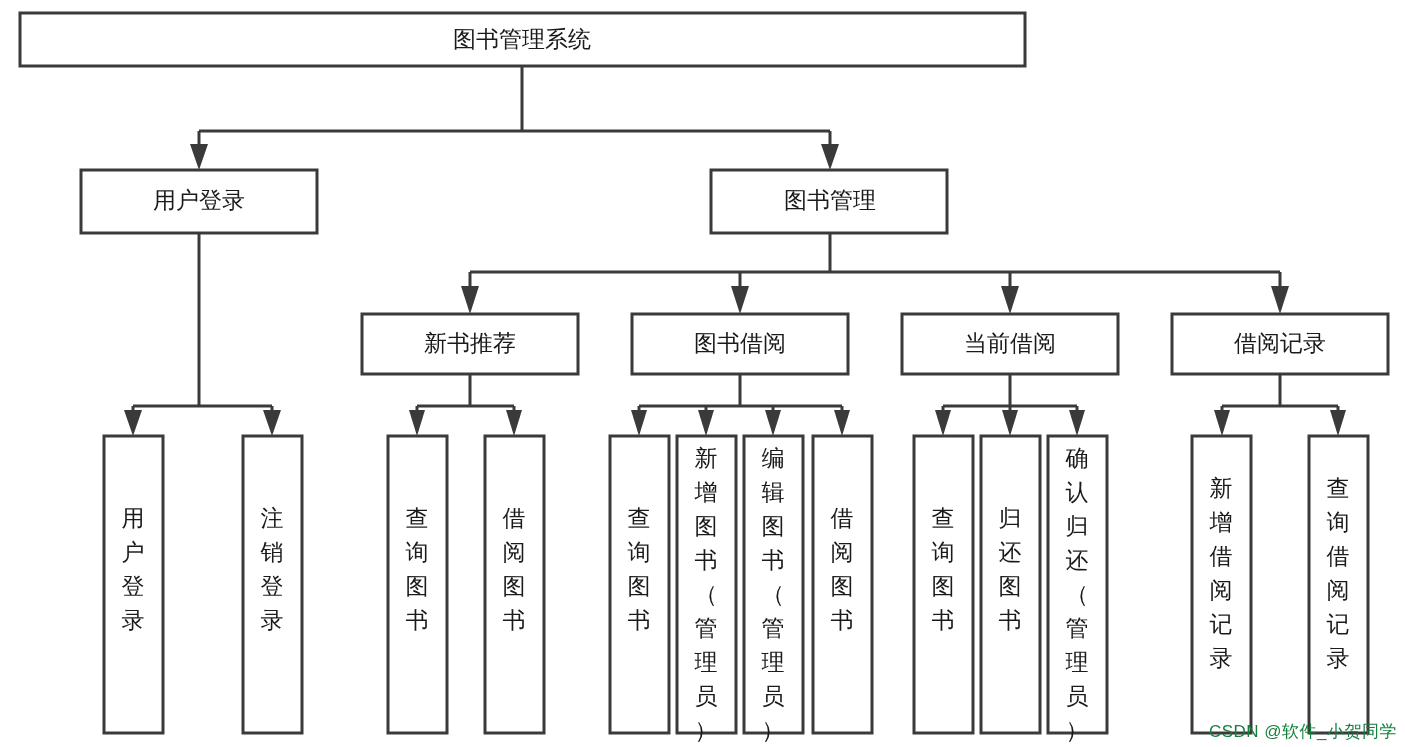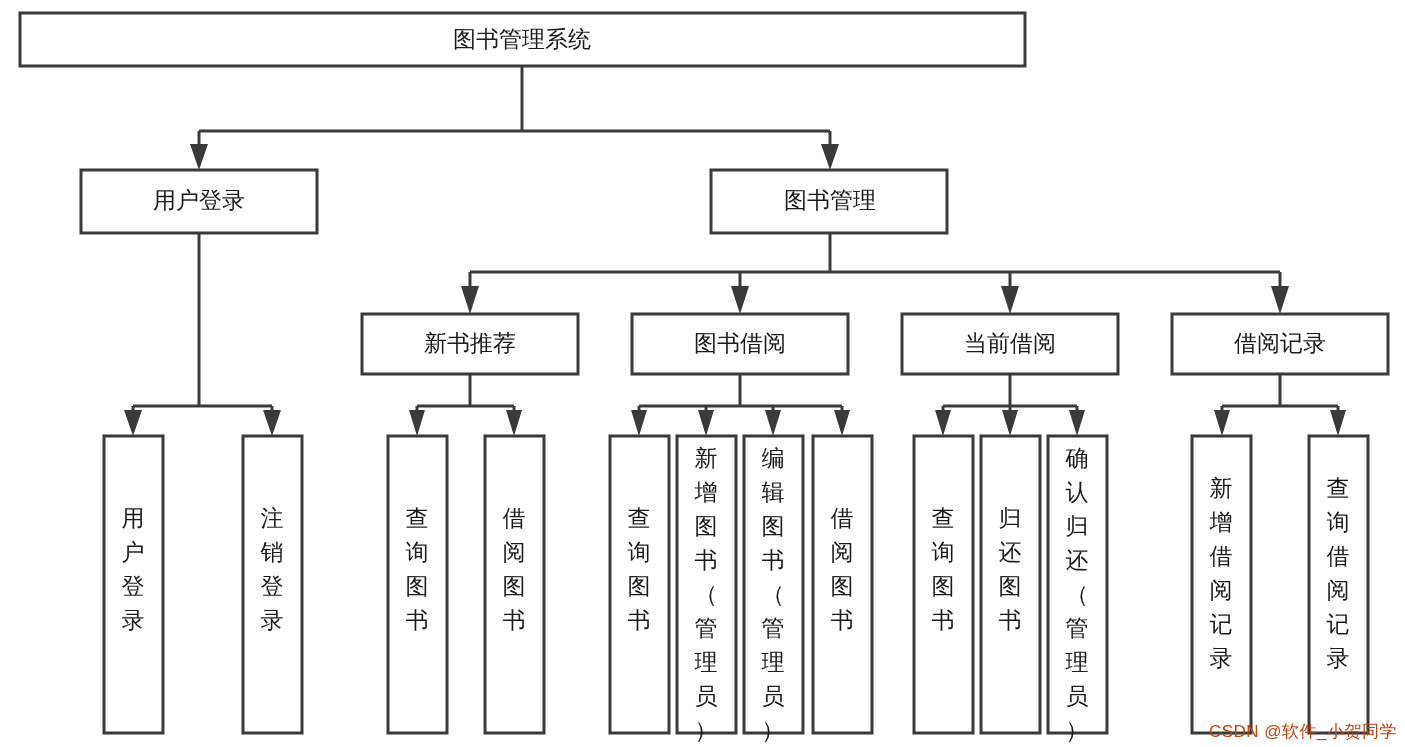--- a/index.html
+++ b/index.html
@@ -54,21 +54,21 @@
     font-size: 23px;
     fill: #1a1a1a;
     text-anchor: middle;
   }
   .watermark {
     position: absolute;
     right: 8px;
     bottom: 4px;
     font-family: "Liberation Sans", "DejaVu Sans", sans-serif;
     font-size: 17px;
-    color: #c2410c;
+    color: #15803d;
     letter-spacing: 0.5px;
     white-space: nowrap;
     user-select: none;
   }
 </style>
 </head>
 <body>
 
 <div id="diagram-root">
 

